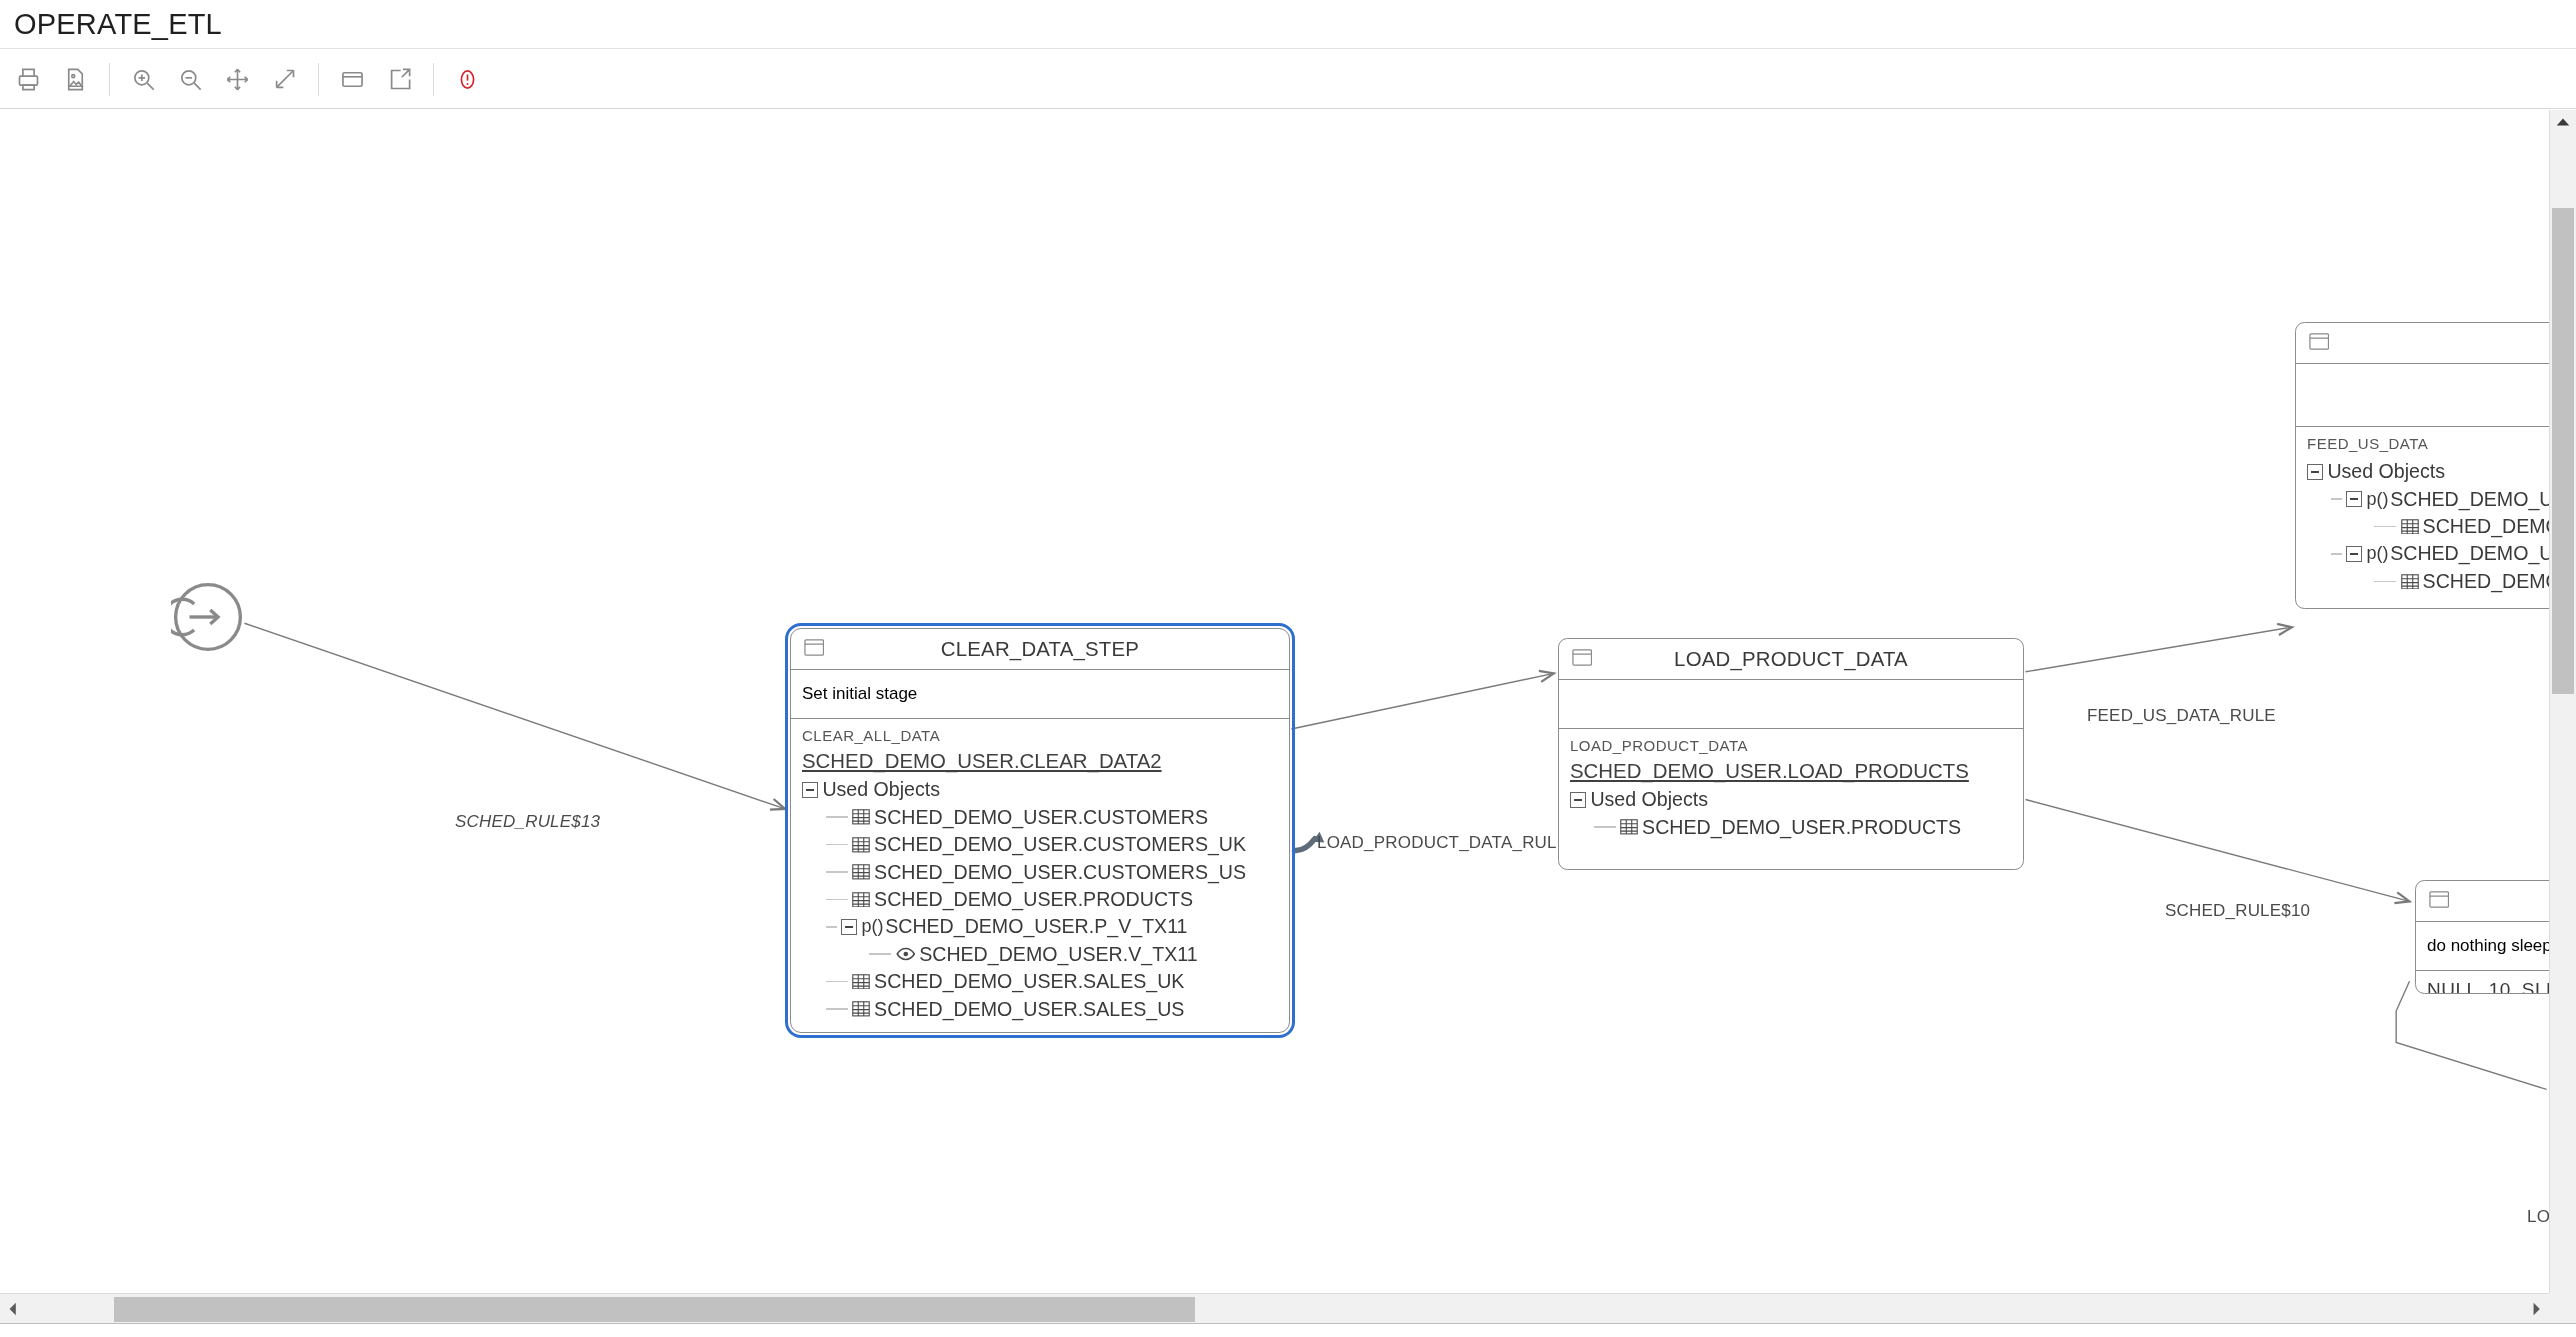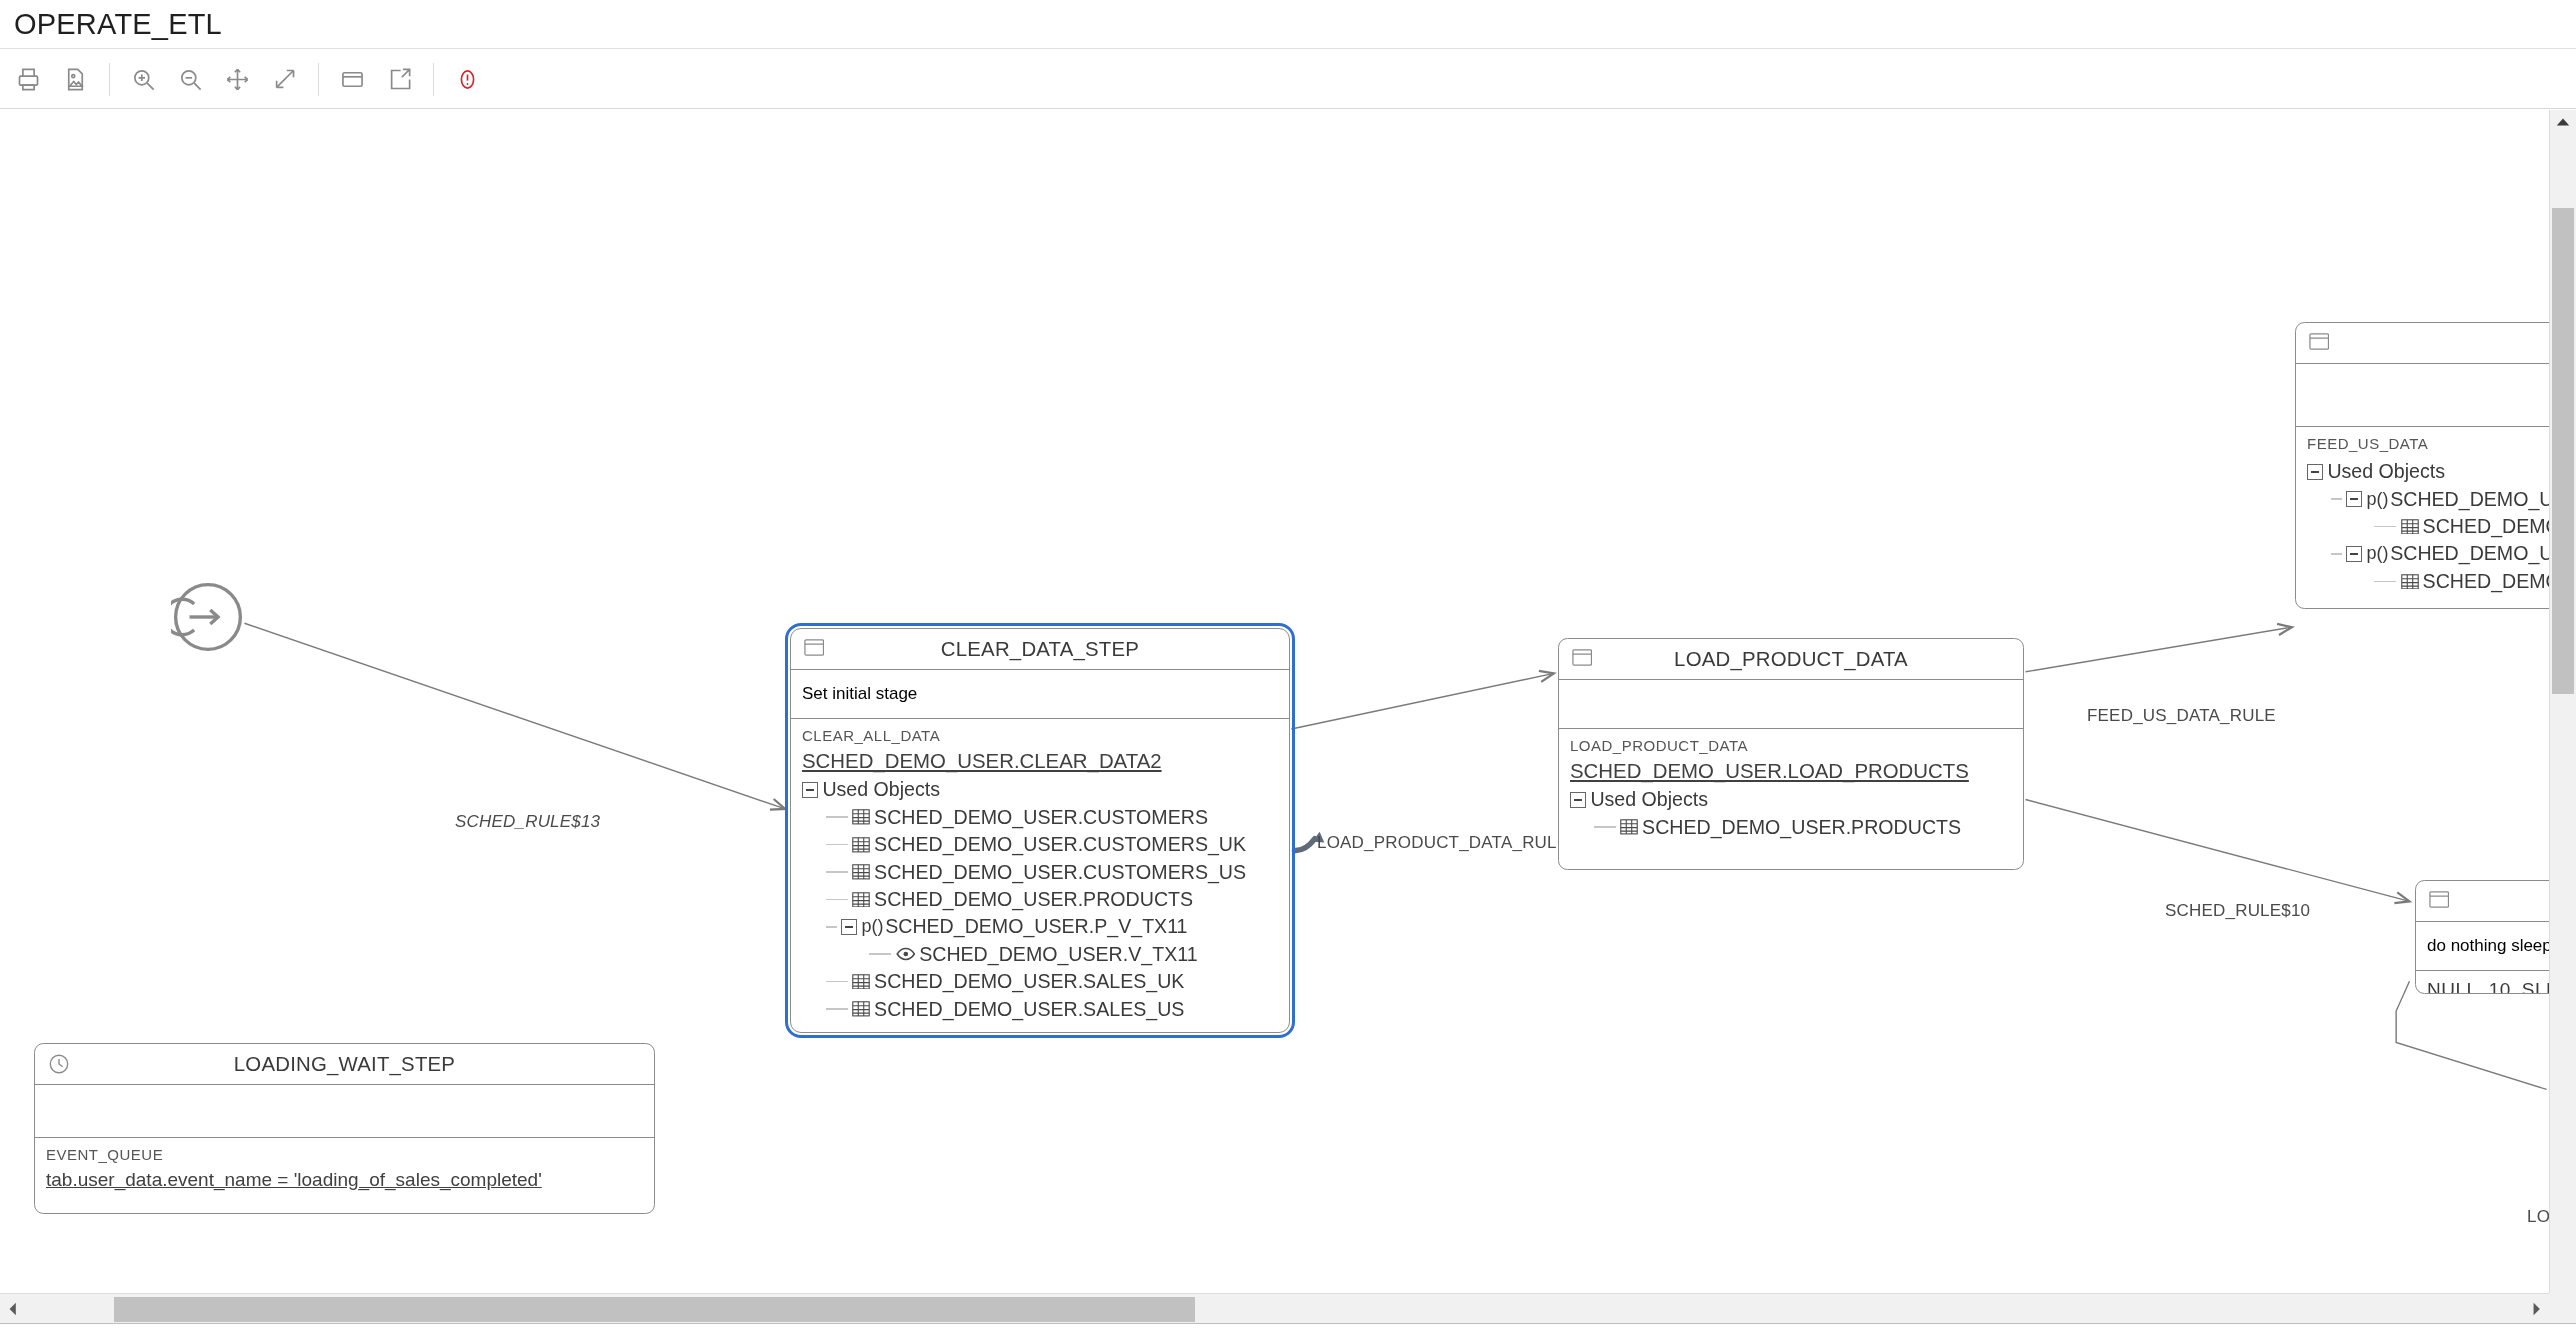--- a/index.html
+++ b/index.html
@@ -362,36 +362,20 @@
           <svg width="18" height="15.7" viewBox="0 0 23 20" fill="none" stroke="#4a4a4a" stroke-width="1.4">
             <rect x="1" y="1" width="21" height="18"></rect>
               <path d="M1 6h21M1 11h21M1 15.5h21M8 1v18M15 1v18"></path>
           </svg>
         </span>
         <span>SCHED_DEMO_USER.PRODUCTS</span>
       </div>
     </div>
   </div>
 
-  <div class="node" style="left:34px;top:933px;width:621px;height:171px;">
-    <div class="node-head">
-      <span class="head-icon" style="top:8.6px">
-        <svg width="22" height="22" viewBox="0 0 24 24" fill="none" stroke="#8a8a8a" stroke-width="1.5">
-          <circle cx="12" cy="12" r="9.5"></circle>
-            <path d="M12 6.6V12l4 3"></path>
-        </svg>
-      </span>
-      <span class="node-title">LOADING_WAIT_STEP</span>
-    </div>
-    <div class="node-desc" style="height:53px"></div>
-    <div class="node-body">
-      <div class="body-sub">EVENT_QUEUE</div>
-      <div class="body-main" style="font-size:19px">tab.user_data.event_name = 'loading_of_sales_completed'</div>
-    </div>
-  </div>
 
   <div class="node" style="left:2295px;top:212px;width:329px;height:287px;">
     <div class="node-head">
       <span class="head-icon">
         <svg width="20.4" height="17" viewBox="0 0 26 22" fill="none" stroke="#8a8a8a" stroke-width="1.6">
           <rect x="1" y="1" width="24" height="20" rx="1.5"></rect>
             <path d="M1 6.5h24"></path>
         </svg>
       </span>
       <span class="node-title" style="text-align:right;padding-right:9.4px">FEED</span>

